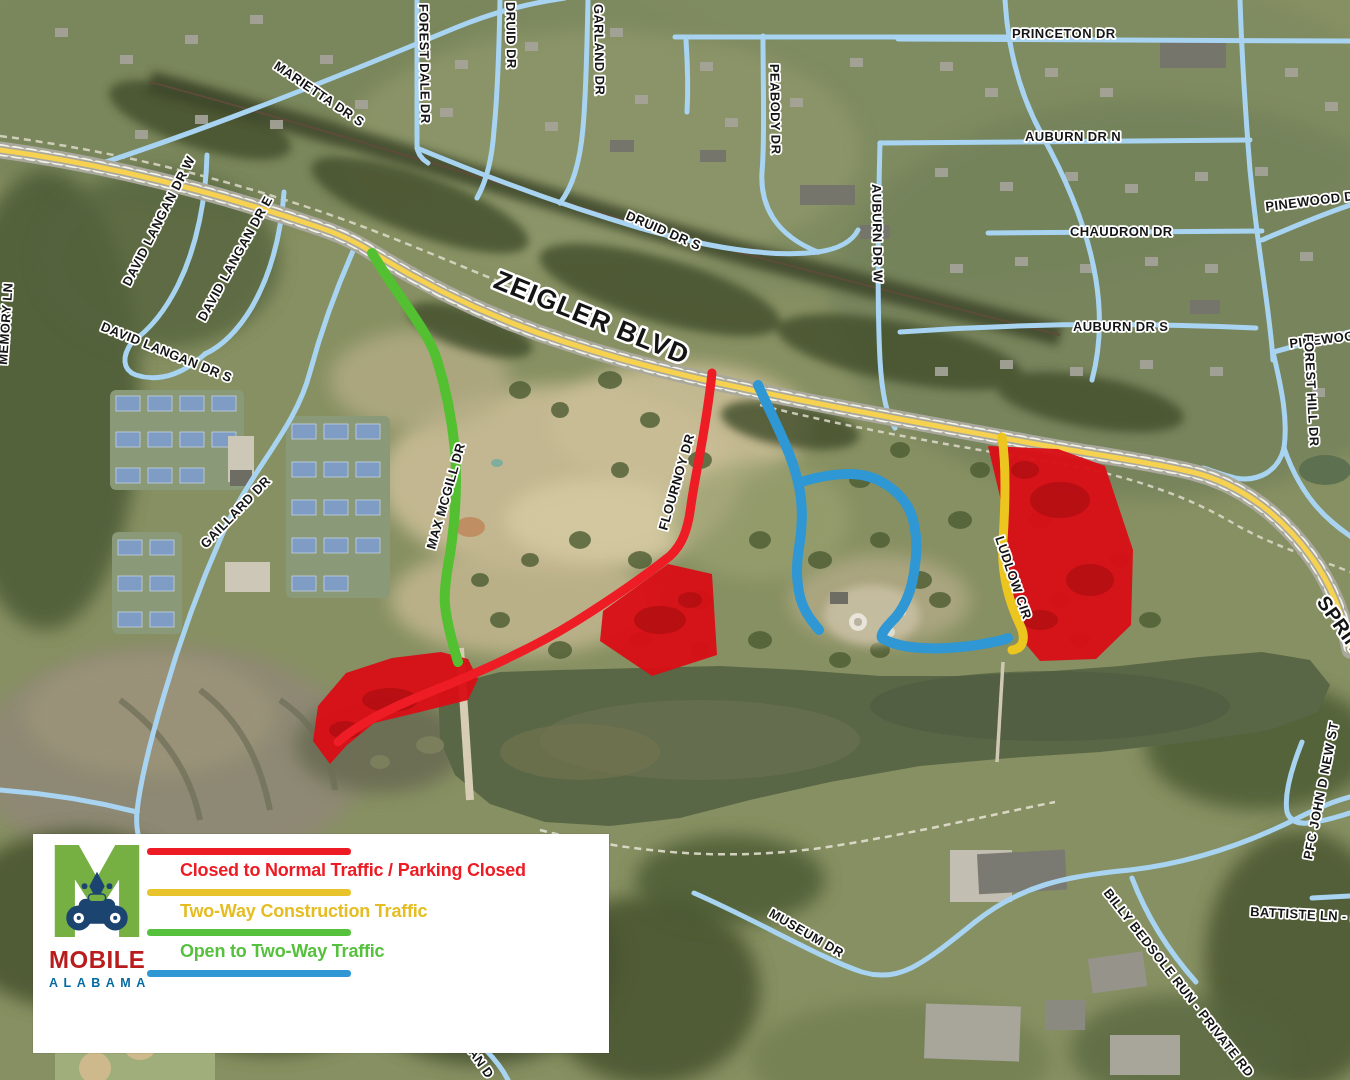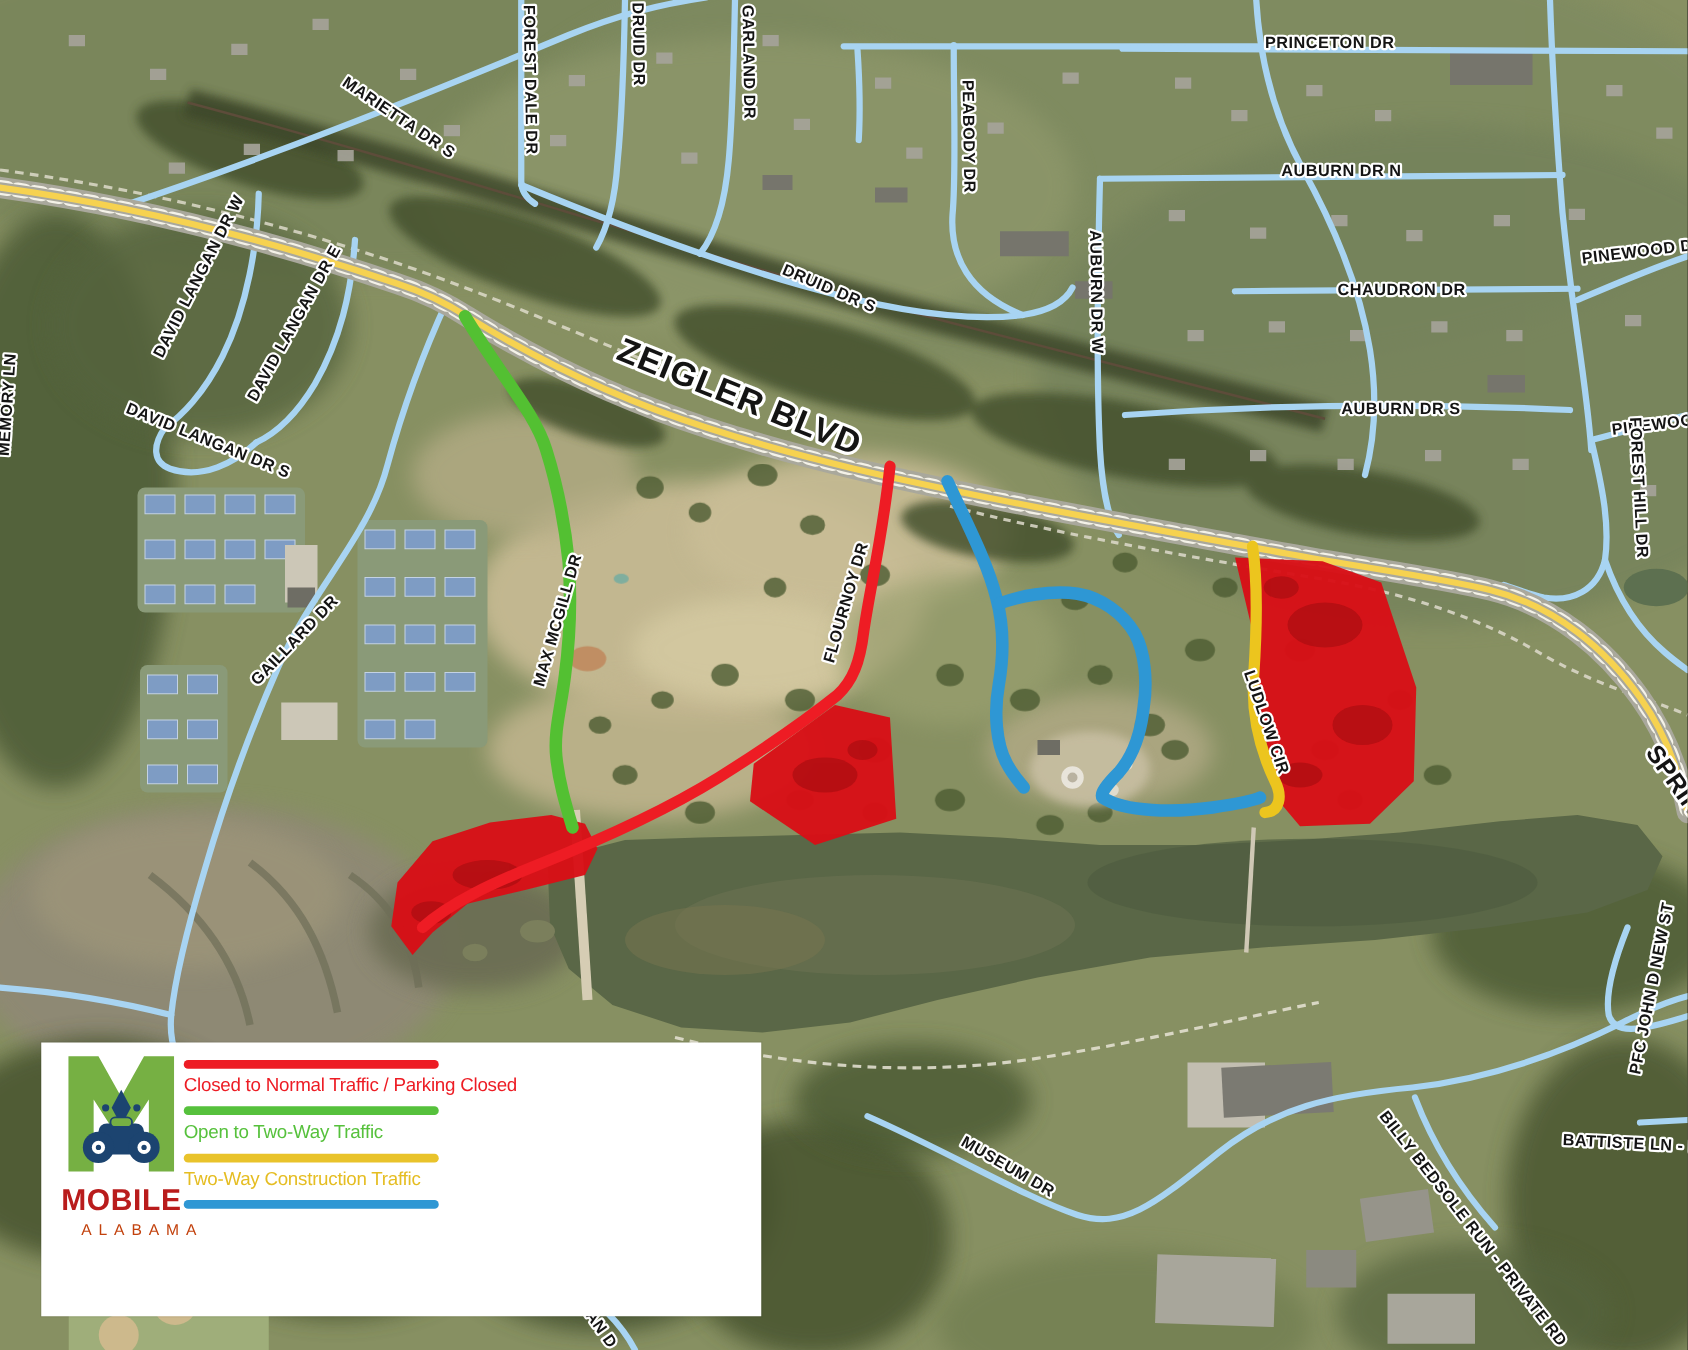--- a/index.html
+++ b/index.html
@@ -4,29 +4,29 @@
 <style>
   html,body{margin:0;padding:0;background:#222;}
   #stage{position:relative;width:1350px;height:1080px;overflow:hidden;background:#879062;font-family:"Liberation Sans",sans-serif;}
   #mapsvg{position:absolute;left:0;top:0;}
   .lbl{font:700 13px "Liberation Sans",sans-serif;letter-spacing:.4px;fill:#141414;stroke:#ffffff;stroke-width:3.5px;paint-order:stroke;stroke-linejoin:round;}
   .lbl-xl{font-size:27px;stroke-width:5px;letter-spacing:1px;}
   .lbl-lg{font-size:20px;stroke-width:4px;}
   .legend{position:absolute;left:33px;top:834px;width:576px;height:219px;background:#ffffff;box-shadow:0 0 0 1px rgba(0,0,0,.06);}
   .logo{position:absolute;left:16px;top:8px;width:118px;text-align:left;}
   .logo-city{font-weight:800;font-size:24px;color:#b91c1c;letter-spacing:.5px;line-height:1;margin-top:2px;}
-  .logo-state{font-weight:400;font-size:12.5px;color:#c2410c;letter-spacing:5.5px;line-height:1;margin-top:5px;margin-left:16px;}
+  .logo-state{font-weight:700;font-size:12.5px;color:#0369a1;letter-spacing:5.5px;line-height:1;margin-top:5px;}
   .legend-items{position:absolute;left:114px;top:14px;right:8px;}
   .legend-item{margin-bottom:8px;}
   .legend-bar{width:204px;height:7px;border-radius:4px;margin-bottom:5px;}
   .bar-red{background:#ed1c24;}
   .bar-yellow{background:#e9c32b;}
   .bar-green{background:#56c13c;}
   .bar-blue{background:#2e97d4;}
-  .legend-label{font-weight:400;font-size:15px;letter-spacing:-.2px;line-height:1.15;white-space:nowrap;}
+  .legend-label{font-weight:700;font-size:18px;letter-spacing:-.2px;line-height:1.15;white-space:nowrap;margin-left:33px;}
   .t-red{color:#ed1c24;}
   .t-yellow{color:#e5bd22;}
   .t-green{color:#56c13c;}
   .t-blue{color:#2e97d4;}
 </style>
 </head>
 <body>
 
 <div id="stage">
 <svg id="mapsvg" width="1350" height="1080" viewBox="0 0 1350 1080">
@@ -383,25 +383,25 @@
     </svg>
     <div class="logo-city">MOBILE</div>
     <div class="logo-state">ALABAMA</div>
   </div>
   <div class="legend-items">
     <div class="legend-item">
       <div class="legend-bar bar-red"></div>
       <div class="legend-label t-red">Closed to Normal Traffic / Parking Closed</div>
     </div>
     <div class="legend-item">
+      <div class="legend-bar bar-yellow"></div>
+      <div class="legend-label t-yellow">Two-Way Construction Traffic</div>
+    </div>
+    <div class="legend-item">
       <div class="legend-bar bar-green"></div>
       <div class="legend-label t-green">Open to Two-Way Traffic</div>
-    </div>
-    <div class="legend-item">
-      <div class="legend-bar bar-yellow"></div>
-      <div class="legend-label t-yellow">Two-Way Construction Traffic</div>
     </div>
     <div class="legend-item">
       <div class="legend-bar bar-blue"></div>
     </div>
   </div>
 </div>
 </div>
 
 </body></html>

